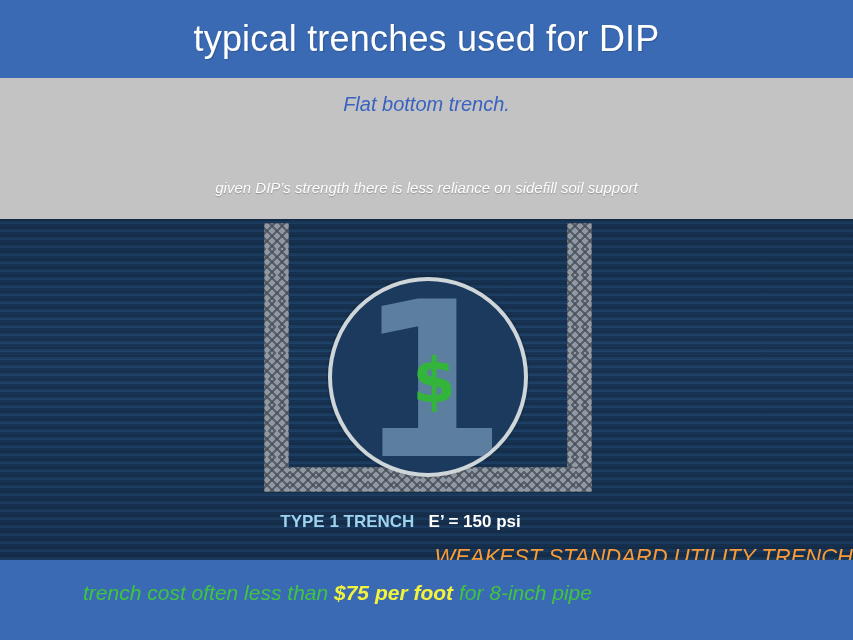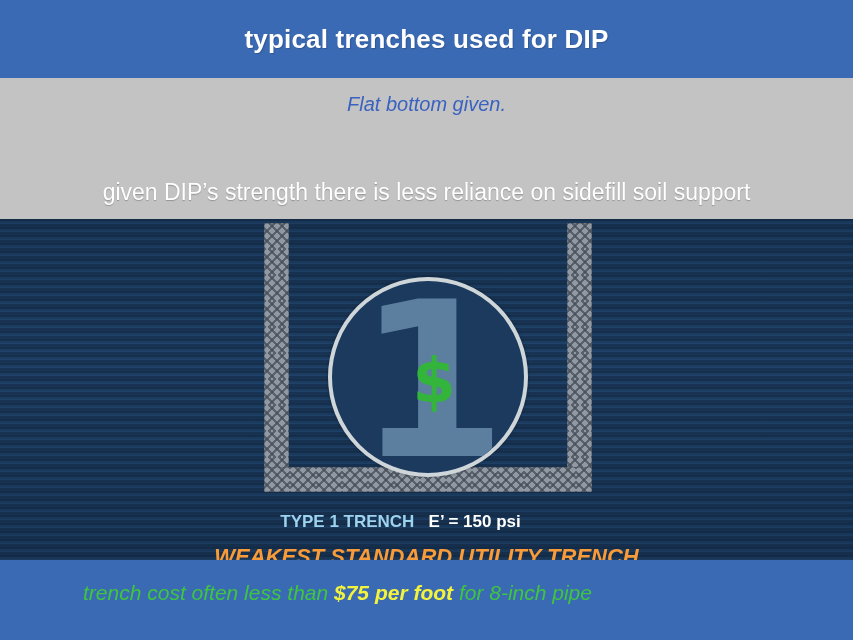--- a/index.html
+++ b/index.html
@@ -27,22 +27,22 @@
   }
   .title-text {
     position: absolute;
     left: 0; top: 0;
     width: 853px;
     height: 78px;
     display: flex;
     align-items: center;
     justify-content: center;
     color: #ffffff;
-    font-size: 26px;
-    font-weight: bold;
+    font-size: 36px;
+    font-weight: normal;
     letter-spacing: 0.2px;
     text-shadow: 1px 1px 1px rgba(0,0,0,0.18);
   }
 
   
   .gray-band {
     position: absolute;
     left: 0; top: 78px;
     width: 853px;
     height: 141px;
@@ -57,21 +57,22 @@
     font-size: 20px;
     font-style: italic;
     line-height: 25px;
   }
   .gray-band .sub-white {
     position: absolute;
     left: 0; top: 101px;
     width: 853px;
     text-align: center;
     color: #ffffff;
-    font-size: 23px;
+    font-size: 15px;
+    font-style: italic;
     text-shadow: 0 1px 1px rgba(90,90,90,0.45);
   }
 
   
   .soil {
     position: absolute;
     left: 0; top: 219px;
     width: 853px;
     height: 341px;
     background:
@@ -187,24 +188,24 @@
     font-weight: bold;
     white-space: pre;
   }
   .cap-type .c1 { color: #9ed3ef; }
   .cap-type .c2 { color: #ffffff; font-weight: bold; }
 
   .cap-weakest {
     position: absolute;
     left: 0; top: 544px;
     width: 853px;
-    text-align: center;
+    text-align: right;
     color: #f89b38;
     font-size: 22px;
-    font-weight: bold;
+    font-weight: normal;
     font-style: italic;
   }
 
   
   .bottom-band {
     position: absolute;
     left: 0; top: 560px;
     width: 853px;
     height: 80px;
     background: #3a6ab4;
@@ -224,21 +225,21 @@
 </head>
 <body>
 
 <div id="slide">
 
   <div class="title-band"></div>
   <div class="title-text">typical trenches used for DIP</div>
 
   <div class="gray-band">
     <div class="sub-blue">
-      <div>Flat bottom given.</div>
+      <div>Flat bottom trench.</div>
     </div>
     <div class="sub-white">given DIP’s strength there is less reliance on sidefill soil support</div>
   </div>
 
   <div class="soil">
     <div class="soil-dark-overlay"></div>
   </div>
 
   <div class="trench">
     <div class="hatch left"></div>

